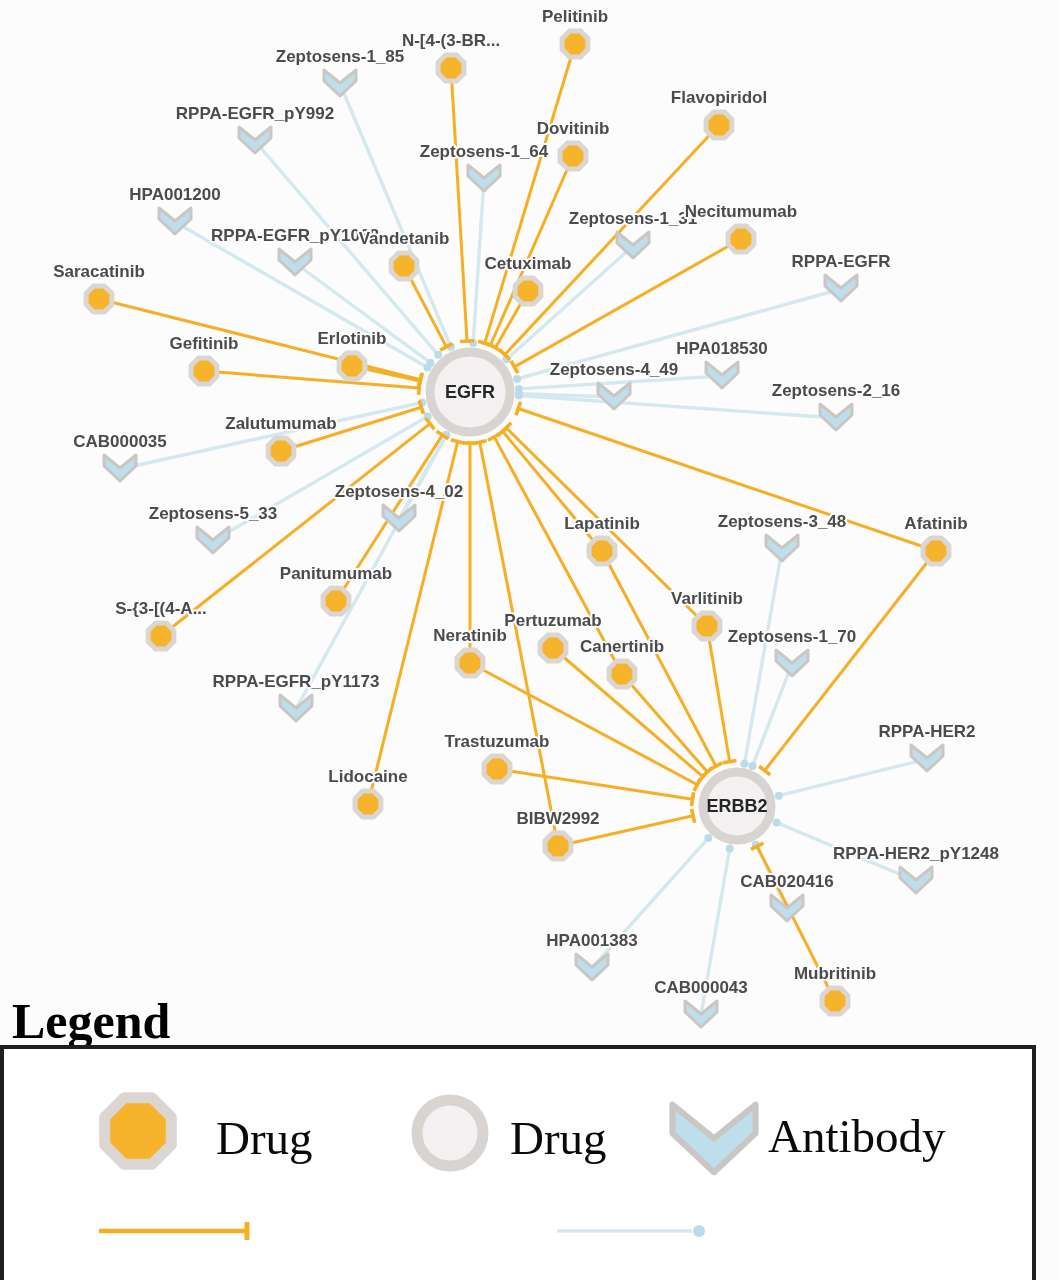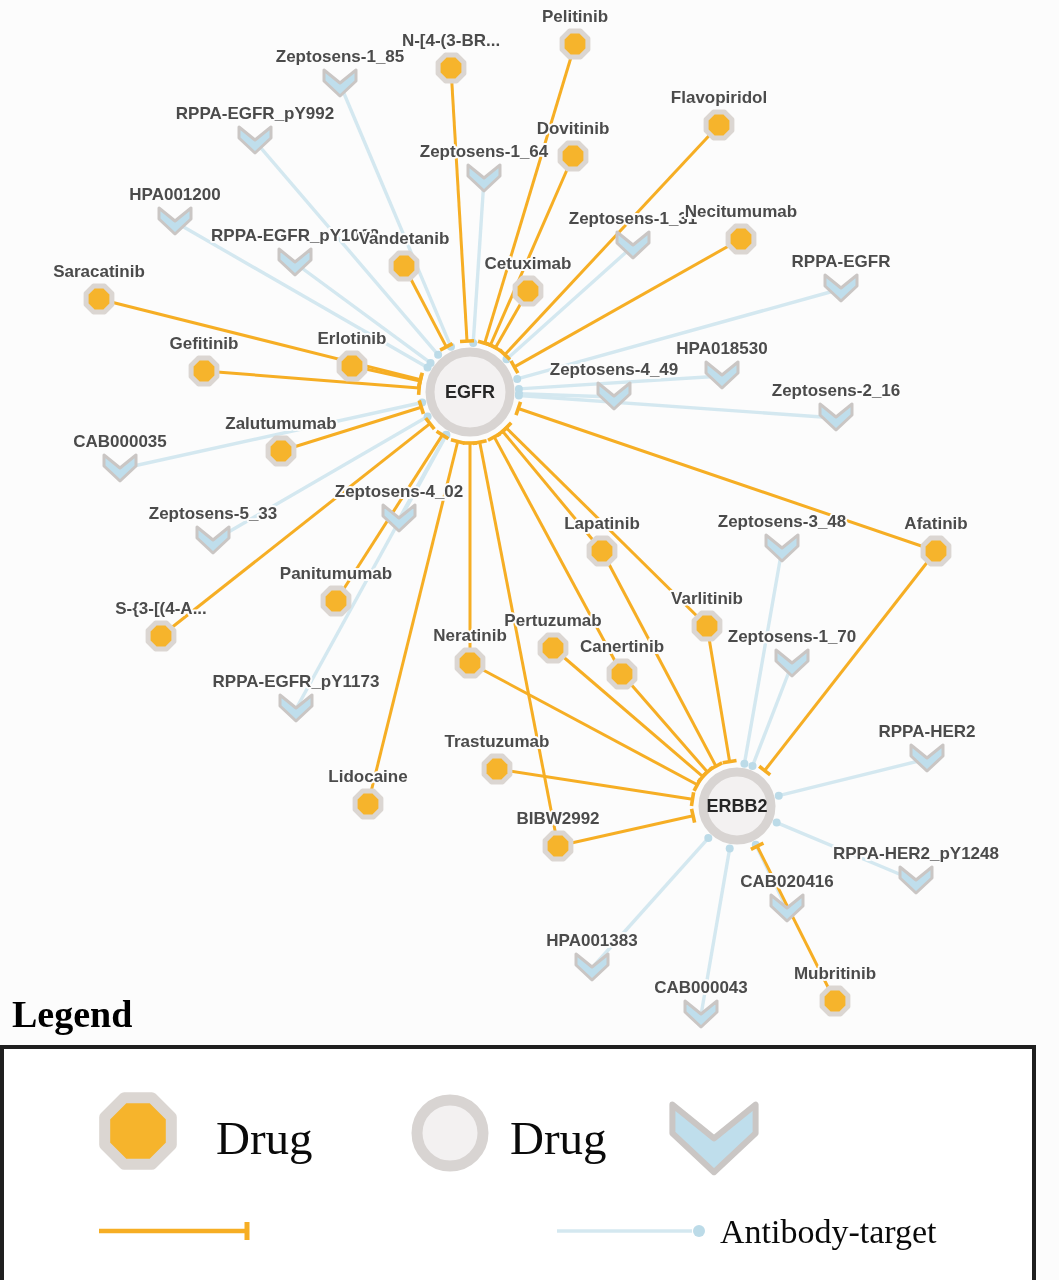--- a/index.html
+++ b/index.html
@@ -14,21 +14,21 @@
     stroke: #fcfcfc; stroke-width: 4px; paint-order: stroke; stroke-linejoin: round;
   }
   .gene-text {
     font-family: "Liberation Sans", sans-serif;
     font-size: 18px; font-weight: bold; fill: #262626;
   }
 
   .legend-title {
     position: absolute; left: 12px; top: 992px;
     font-family: "Liberation Serif", serif; font-weight: bold;
-    font-size: 38px; color: #000;
+    font-size: 50px; color: #000;
   }
   .legend-box {
     position: absolute; left: 0; top: 1045px; width: 1036px; height: 252px;
     background: #ffffff; border: 4px solid #1f1f1f;
   }
   .lg-icon { position: absolute; }
   .lg-text {
     position: absolute; font-family: "Liberation Serif", serif;
     font-size: 47px; color: #0a0a0a; white-space: nowrap;
   }
@@ -344,25 +344,25 @@
     <span class="lg-text" style="left:212px; top:62px;">Drug</span>
 
     <svg class="lg-icon" style="left:402px; top:40px;" width="88" height="88" viewBox="-44 -44 88 88">
       <circle cx="0" cy="0" r="33" stroke-width="11" fill="#f3f1f1" stroke="#d8d4d2"></circle>
     </svg>
     <span class="lg-text" style="left:506px; top:62px;">Drug</span>
 
     <svg class="lg-icon" style="left:662px; top:48px;" width="96" height="84" viewBox="-48 -44 96 84">
       <polygon points="-41.6,-36.4 0,-2.6 41.6,-36.4 41.6,-7.8 0,31.2 -41.6,-7.8" stroke-width="6" stroke-linejoin="round" fill="#bfdeec" stroke="#cac6c4"></polygon>
     </svg>
+    <span class="lg-text" style="left:764px; top:60px;">Antibody</span>
 
     <svg class="lg-icon" style="left:92px; top:170px;" width="170" height="24" viewBox="0 0 170 24">
       <line x1="3" y1="12" x2="150" y2="12" stroke-width="4.5" stroke="#F6AE24"></line>
       <line x1="151" y1="3" x2="151" y2="21" stroke-width="5" stroke="#F6AE24"></line>
     </svg>
 
     <svg class="lg-icon" style="left:550px; top:172px;" width="160" height="20" viewBox="0 0 160 20">
       <line x1="3" y1="10" x2="138" y2="10" stroke-width="3.5" stroke="#d4e8f0"></line>
       <circle cx="145" cy="10" r="6" fill="#bcdbe8"></circle>
     </svg>
-    <span class="lg-text2" style="left:716px; top:164px;">Antibody-target</span>
   </div>
 </div>
 
 </body></html>

